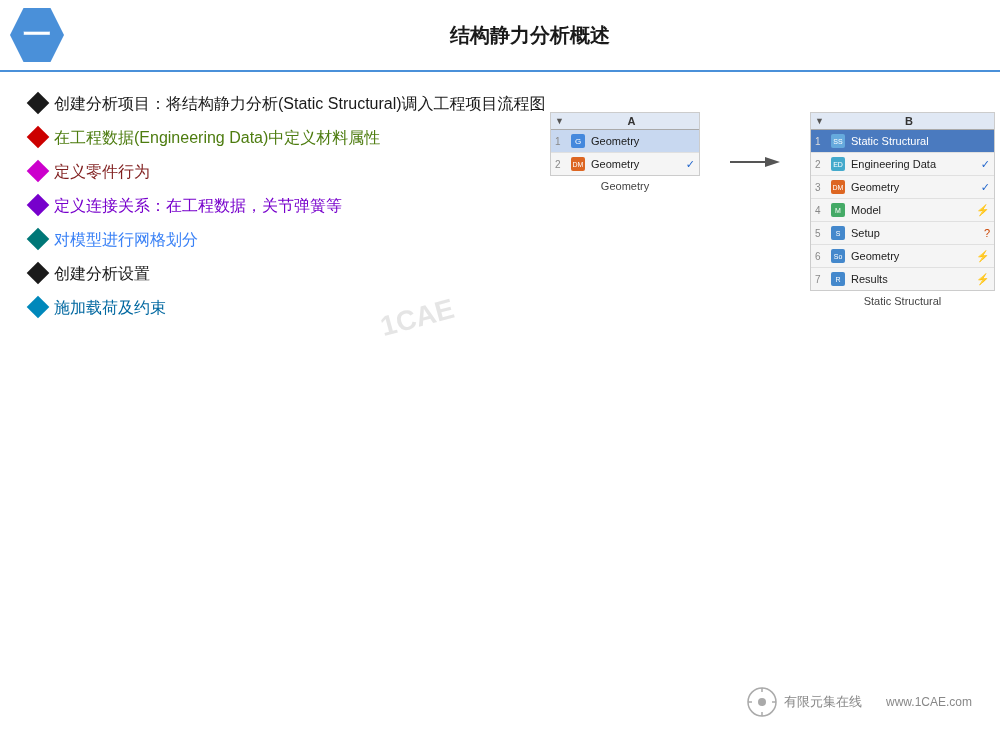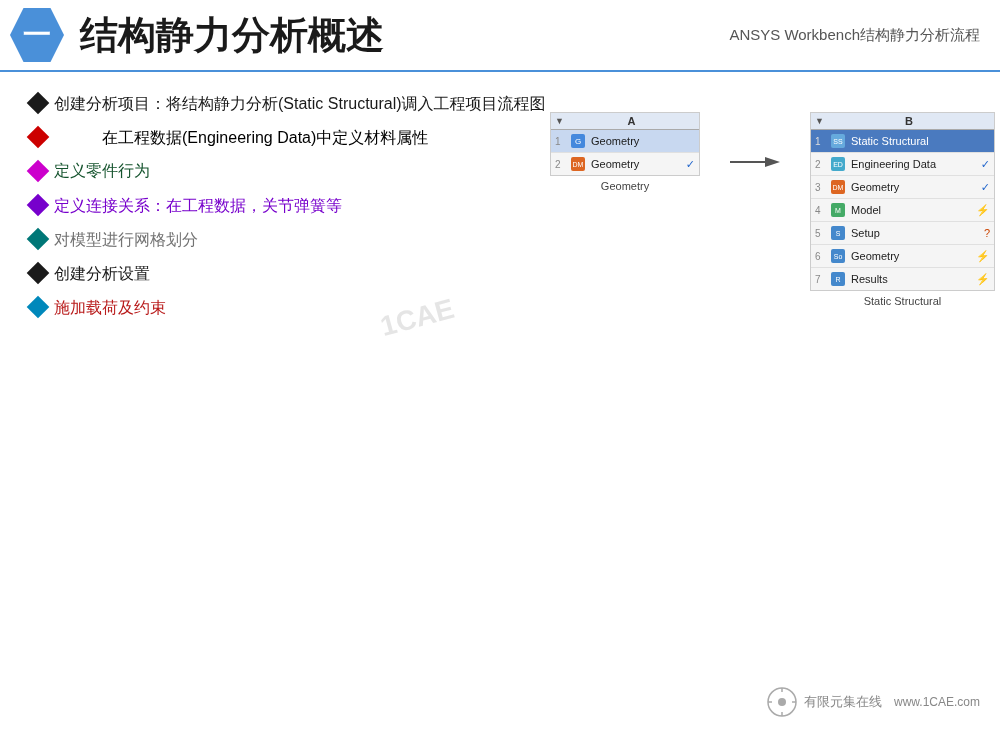--- a/index.html
+++ b/index.html
@@ -31,24 +31,25 @@
       justify-content: center;
       margin-right: 16px;
       flex-shrink: 0;
     }
     .header-icon-text {
       color: #ffffff;
       font-size: 28px;
       font-weight: bold;
     }
     .header-title {
-      font-size: 38px;
+      font-size: 20px;
       font-weight: bold;
       color: #1a1a1a;
       flex: 1;
+      text-align: center;
     }
     .header-subtitle {
       font-size: 15px;
       color: #555;
       text-align: right;
       white-space: nowrap;
     }
 
     
     .main {
@@ -71,25 +72,25 @@
       margin-top: 3px;
       transform: rotate(45deg);
     }
     .bullet-text {
       flex: 1;
     }
 
     
     .black { color: #1a1a1a; }
     .green { color: #00aa44; }
-    .red { color: #000000; margin-left: 48px; }
-    .magenta { color: #14532d; font-family: Liberation Mono, monospace; }
+    .red { color: #4d7c0f; }
+    .magenta { color: #7f1d1d; }
     .purple { color: #7700cc; }
-    .teal { color: #737373; }
-    .cyan-blue { color: #b91c1c; }
+    .teal { color: #3b82f6; }
+    .cyan-blue { color: #0369a1; }
 
     .diamond-black { background: #1a1a1a; }
     .diamond-green { background: #00aa44; }
     .diamond-red { background: #cc0000; }
     .diamond-magenta { background: #cc00cc; }
     .diamond-purple { background: #7700cc; }
     .diamond-teal { background: #007777; }
     .diamond-cyan { background: #0088bb; }
 
     
@@ -165,24 +166,24 @@
       font-weight: bold;
       transform: rotate(-15deg);
       pointer-events: none;
       white-space: nowrap;
     }
 
     
     .footer {
       position: absolute;
       bottom: 12px;
-      right: 20px;
-      display: flex;
-      align-items: center;
-      gap: 12px;
+      right: 28px;
+      display: flex;
+      align-items: center;
+      gap: 24px;
     }
     .footer-logo {
       display: flex;
       align-items: center;
       gap: 6px;
     }
     .footer-text {
       font-size: 13px;
       color: #888;
     }
@@ -196,21 +197,20 @@
     .question-mark { color: #cc4400; font-size: 11px; }
   </style>
 </head>
 <body>
 
 <div class="header">
   <div class="header-icon">
     <span class="header-icon-text">一</span>
   </div>
   <div class="header-title">结构静力分析概述</div>
-  <div class="header-subtitle">ANSYS Workbench结构静力分析流程</div>
 </div>
 
 <div class="main">
 
   <div class="bullets-list" style="max-width: 520px;">
 
     <div class="bullet-item">
       <div class="bullet-diamond diamond-black"></div>
       <span class="bullet-text black">创建分析项目：将结构静力分析(Static Structural)调入工程项目流程图</span>
     </div>

